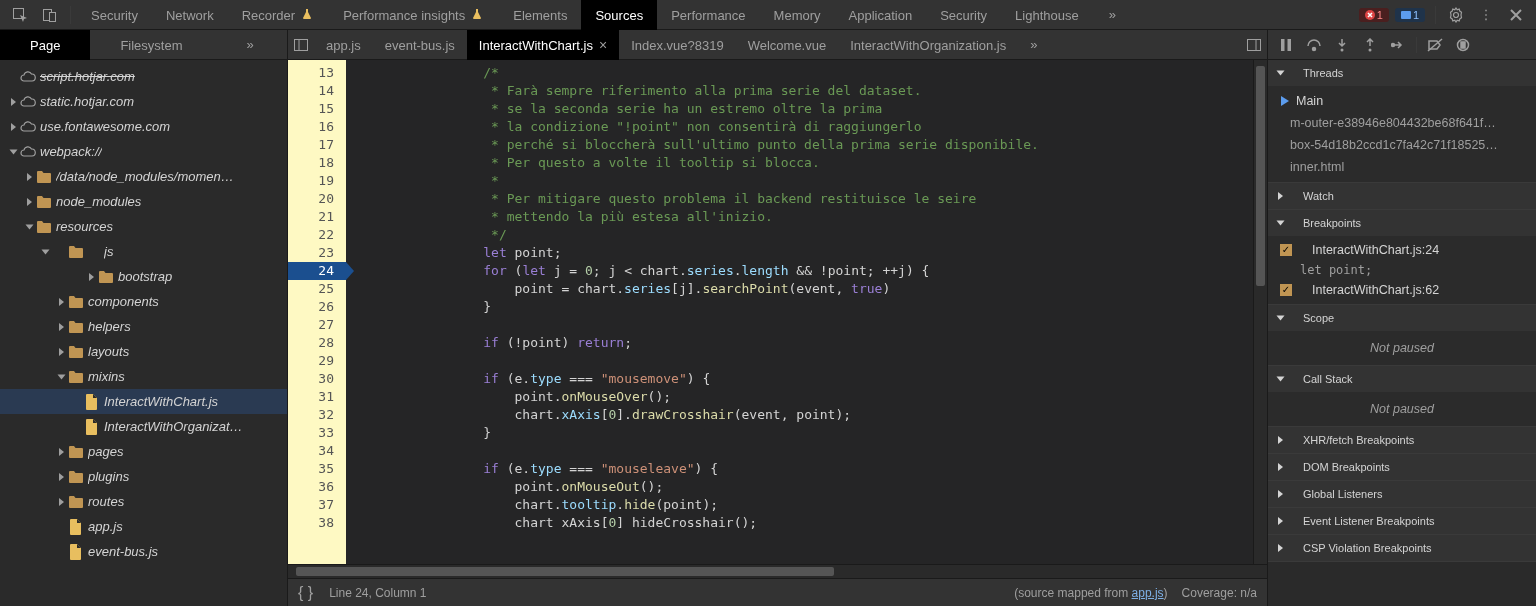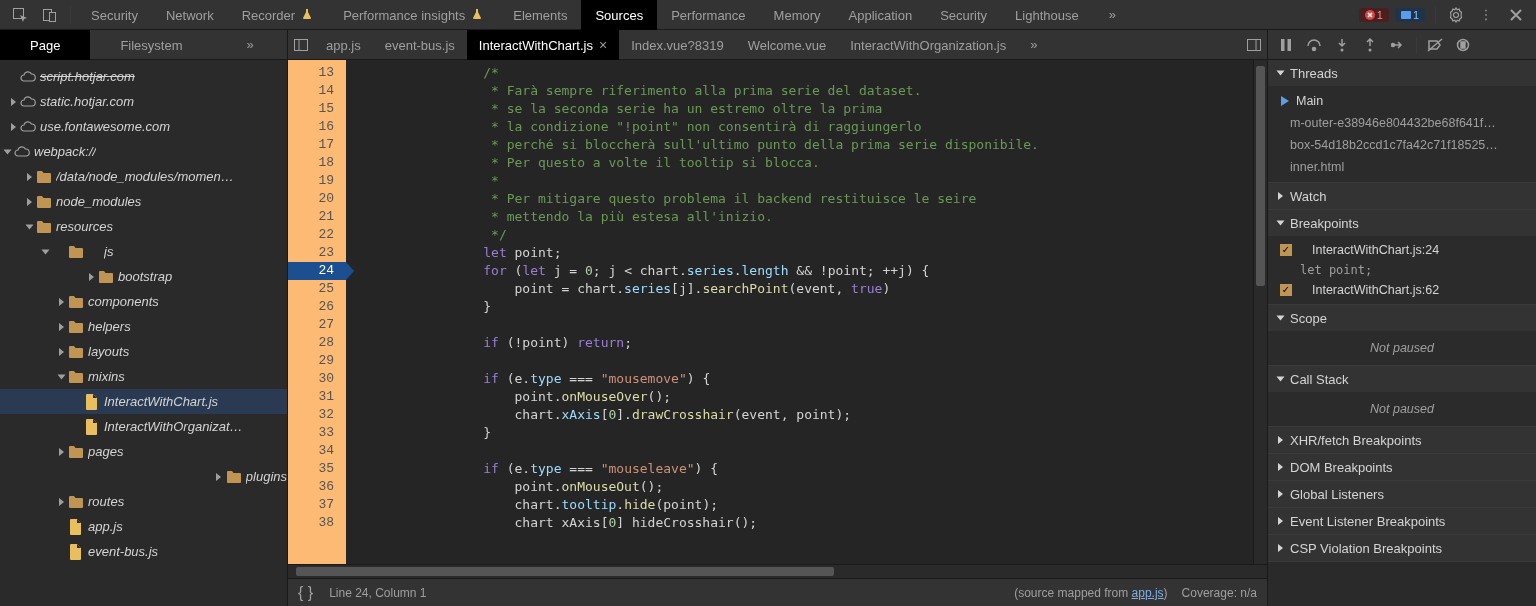--- a/index.html
+++ b/index.html
@@ -70,21 +70,21 @@
   .ic.file{color:var(--file);}
   .tree-label{overflow:hidden;text-overflow:ellipsis;}
   
   .ftabs{height:30px;display:flex;align-items:center;background:var(--tabbar);border-bottom:1px solid var(--border-dark);}
   .ftab{padding:0 12px;height:30px;display:flex;align-items:center;gap:6px;color:var(--text-dim);cursor:pointer;white-space:nowrap;}
   .ftab.active{background:#000;color:#fff;}
   .ftab .x{font-size:14px;color:var(--text-dim);}
   .ftabs .ctrl{width:26px;display:flex;align-items:center;justify-content:center;color:var(--text-dim);}
   
   .editor-wrap{flex:1;display:flex;overflow:hidden;font-family:Consolas,monospace;font-size:13px;background:#252526;}
-  .gutter{width:58px;text-align:right;padding:4px 12px 4px 0;color:var(--gutter);user-select:none;background:#fdba74;flex:0 0 58px;font-family:Liberation Mono, monospace;}
+  .gutter{width:58px;text-align:right;padding:4px 12px 4px 0;color:var(--gutter);user-select:none;background:#fef9c3;flex:0 0 58px;}
   .gline{height:18px;line-height:18px;}
   .gline.bp{background:var(--bp-row);color:#fff;position:relative;margin-right:-12px;padding-right:12px;}
   .gline.bp::after{content:"";position:absolute;right:-8px;top:0;border-top:9px solid transparent;border-bottom:9px solid transparent;border-left:8px solid var(--bp-row);}
   .code{flex:1;padding:4px 0 4px 12px;overflow:hidden;white-space:pre;line-height:18px;}
   .cline{height:18px;}
   .kw{color:var(--kw);}
   .str{color:var(--str);}
   .num{color:var(--num);}
   .cm{color:var(--comment);}
   .fn{color:var(--fn);}
@@ -94,21 +94,21 @@
   .ed-hscroll{height:14px;background:var(--panel);border-top:1px solid var(--border-dark);position:relative;flex:0 0 14px;}
   .ed-hthumb{position:absolute;top:2px;bottom:2px;left:8px;width:55%;background:#555;border-radius:2px;}
   
   .statbar{height:28px;display:flex;align-items:center;background:var(--tabbar);border-top:1px solid var(--border-dark);padding:0 10px;color:var(--text-dim);font-size:12px;}
   .statbar .grow{flex:1;}
   .statbar .lnk{text-decoration:underline;color:var(--link);}
   
   .dbgbar{height:30px;display:flex;align-items:center;gap:8px;padding:0 8px;background:var(--tabbar);border-bottom:1px solid var(--border-dark);}
   .dbgbar .btn{width:20px;height:20px;display:flex;align-items:center;justify-content:center;color:var(--text-dim);}
   .sect{border-bottom:1px solid var(--border);background:var(--tabbar);}
-  .sect-h{height:26px;display:flex;align-items:center;padding:0 10px;gap:7px;cursor:pointer;font-size:13px;}
+  .sect-h{height:26px;display:flex;align-items:center;padding:0 10px;gap:20px;cursor:pointer;font-size:11px;}
   .sect-body{background:#2b2b2b;padding:4px 0;font-size:12.5px;}
   .thread-row{display:flex;align-items:center;height:22px;padding:0 12px;gap:6px;}
   .thread-row.hdr{color:var(--text);font-weight:500;}
   .thread-row.sub{padding-left:22px;color:var(--text-dim);overflow:hidden;}
   .thread-row.sub span{overflow:hidden;text-overflow:ellipsis;white-space:nowrap;}
   .bp-row{display:flex;align-items:center;padding:3px 12px;gap:20px;}
   .chk{width:12px;height:12px;border:1px solid var(--folder);background:var(--folder);display:inline-flex;align-items:center;justify-content:center;flex:0 0 12px;}
   .chk::after{content:"✓";font-size:10px;color:#000;line-height:10px;}
   .bp-sub{padding-left:32px;color:var(--text-dim);font-family:Consolas,monospace;font-size:12px;}
   .empty{color:var(--text-dim);font-style:italic;text-align:center;padding:6px 0;}
@@ -221,21 +221,21 @@
           <span class="tw">
             <span class="triangle"></span>
           </span>
           <span class="ic cloud">
             <svg width="16" height="16" viewBox="0 0 16 16" fill="none" stroke="currentColor" stroke-width="1.2">
               <path d="M4 12a3 3 0 010-6 4 4 0 017.5-1A3 3 0 0112 12H4z"></path>
             </svg>
           </span>
           <span class="tree-label">use.fontawesome.com</span>
         </div>
-        <div class="tree-row" style=" text-align: center;">
+        <div class="tree-row" style="padding-left: 6px; text-align: center;">
           <span class="tw">
             <span class="triangle open"></span>
           </span>
           <span class="ic cloud">
             <svg width="16" height="16" viewBox="0 0 16 16" fill="none" stroke="currentColor" stroke-width="1.2">
               <path d="M4 12a3 3 0 010-6 4 4 0 017.5-1A3 3 0 0112 12H4z"></path>
             </svg>
           </span>
           <span class="tree-label">webpack://</span>
         </div>
@@ -362,21 +362,21 @@
           <span class="tw">
             <span class="triangle"></span>
           </span>
           <span class="ic folder">
             <svg width="16" height="14" viewBox="0 0 16 14" fill="currentColor">
               <path d="M1 2a1 1 0 011-1h4l1.5 2H14a1 1 0 011 1v8a1 1 0 01-1 1H2a1 1 0 01-1-1V2z"></path>
             </svg>
           </span>
           <span class="tree-label">pages</span>
         </div>
-        <div class="tree-row" style="padding-left: 54px; justify-content: flex-end;">
+        <div class="tree-row" style="padding-left: 54px;">
           <span class="tw">
             <span class="triangle"></span>
           </span>
           <span class="ic folder">
             <svg width="16" height="14" viewBox="0 0 16 14" fill="currentColor">
               <path d="M1 2a1 1 0 011-1h4l1.5 2H14a1 1 0 011 1v8a1 1 0 01-1 1H2a1 1 0 01-1-1V2z"></path>
             </svg>
           </span>
           <span class="tree-label">plugins</span>
         </div>

